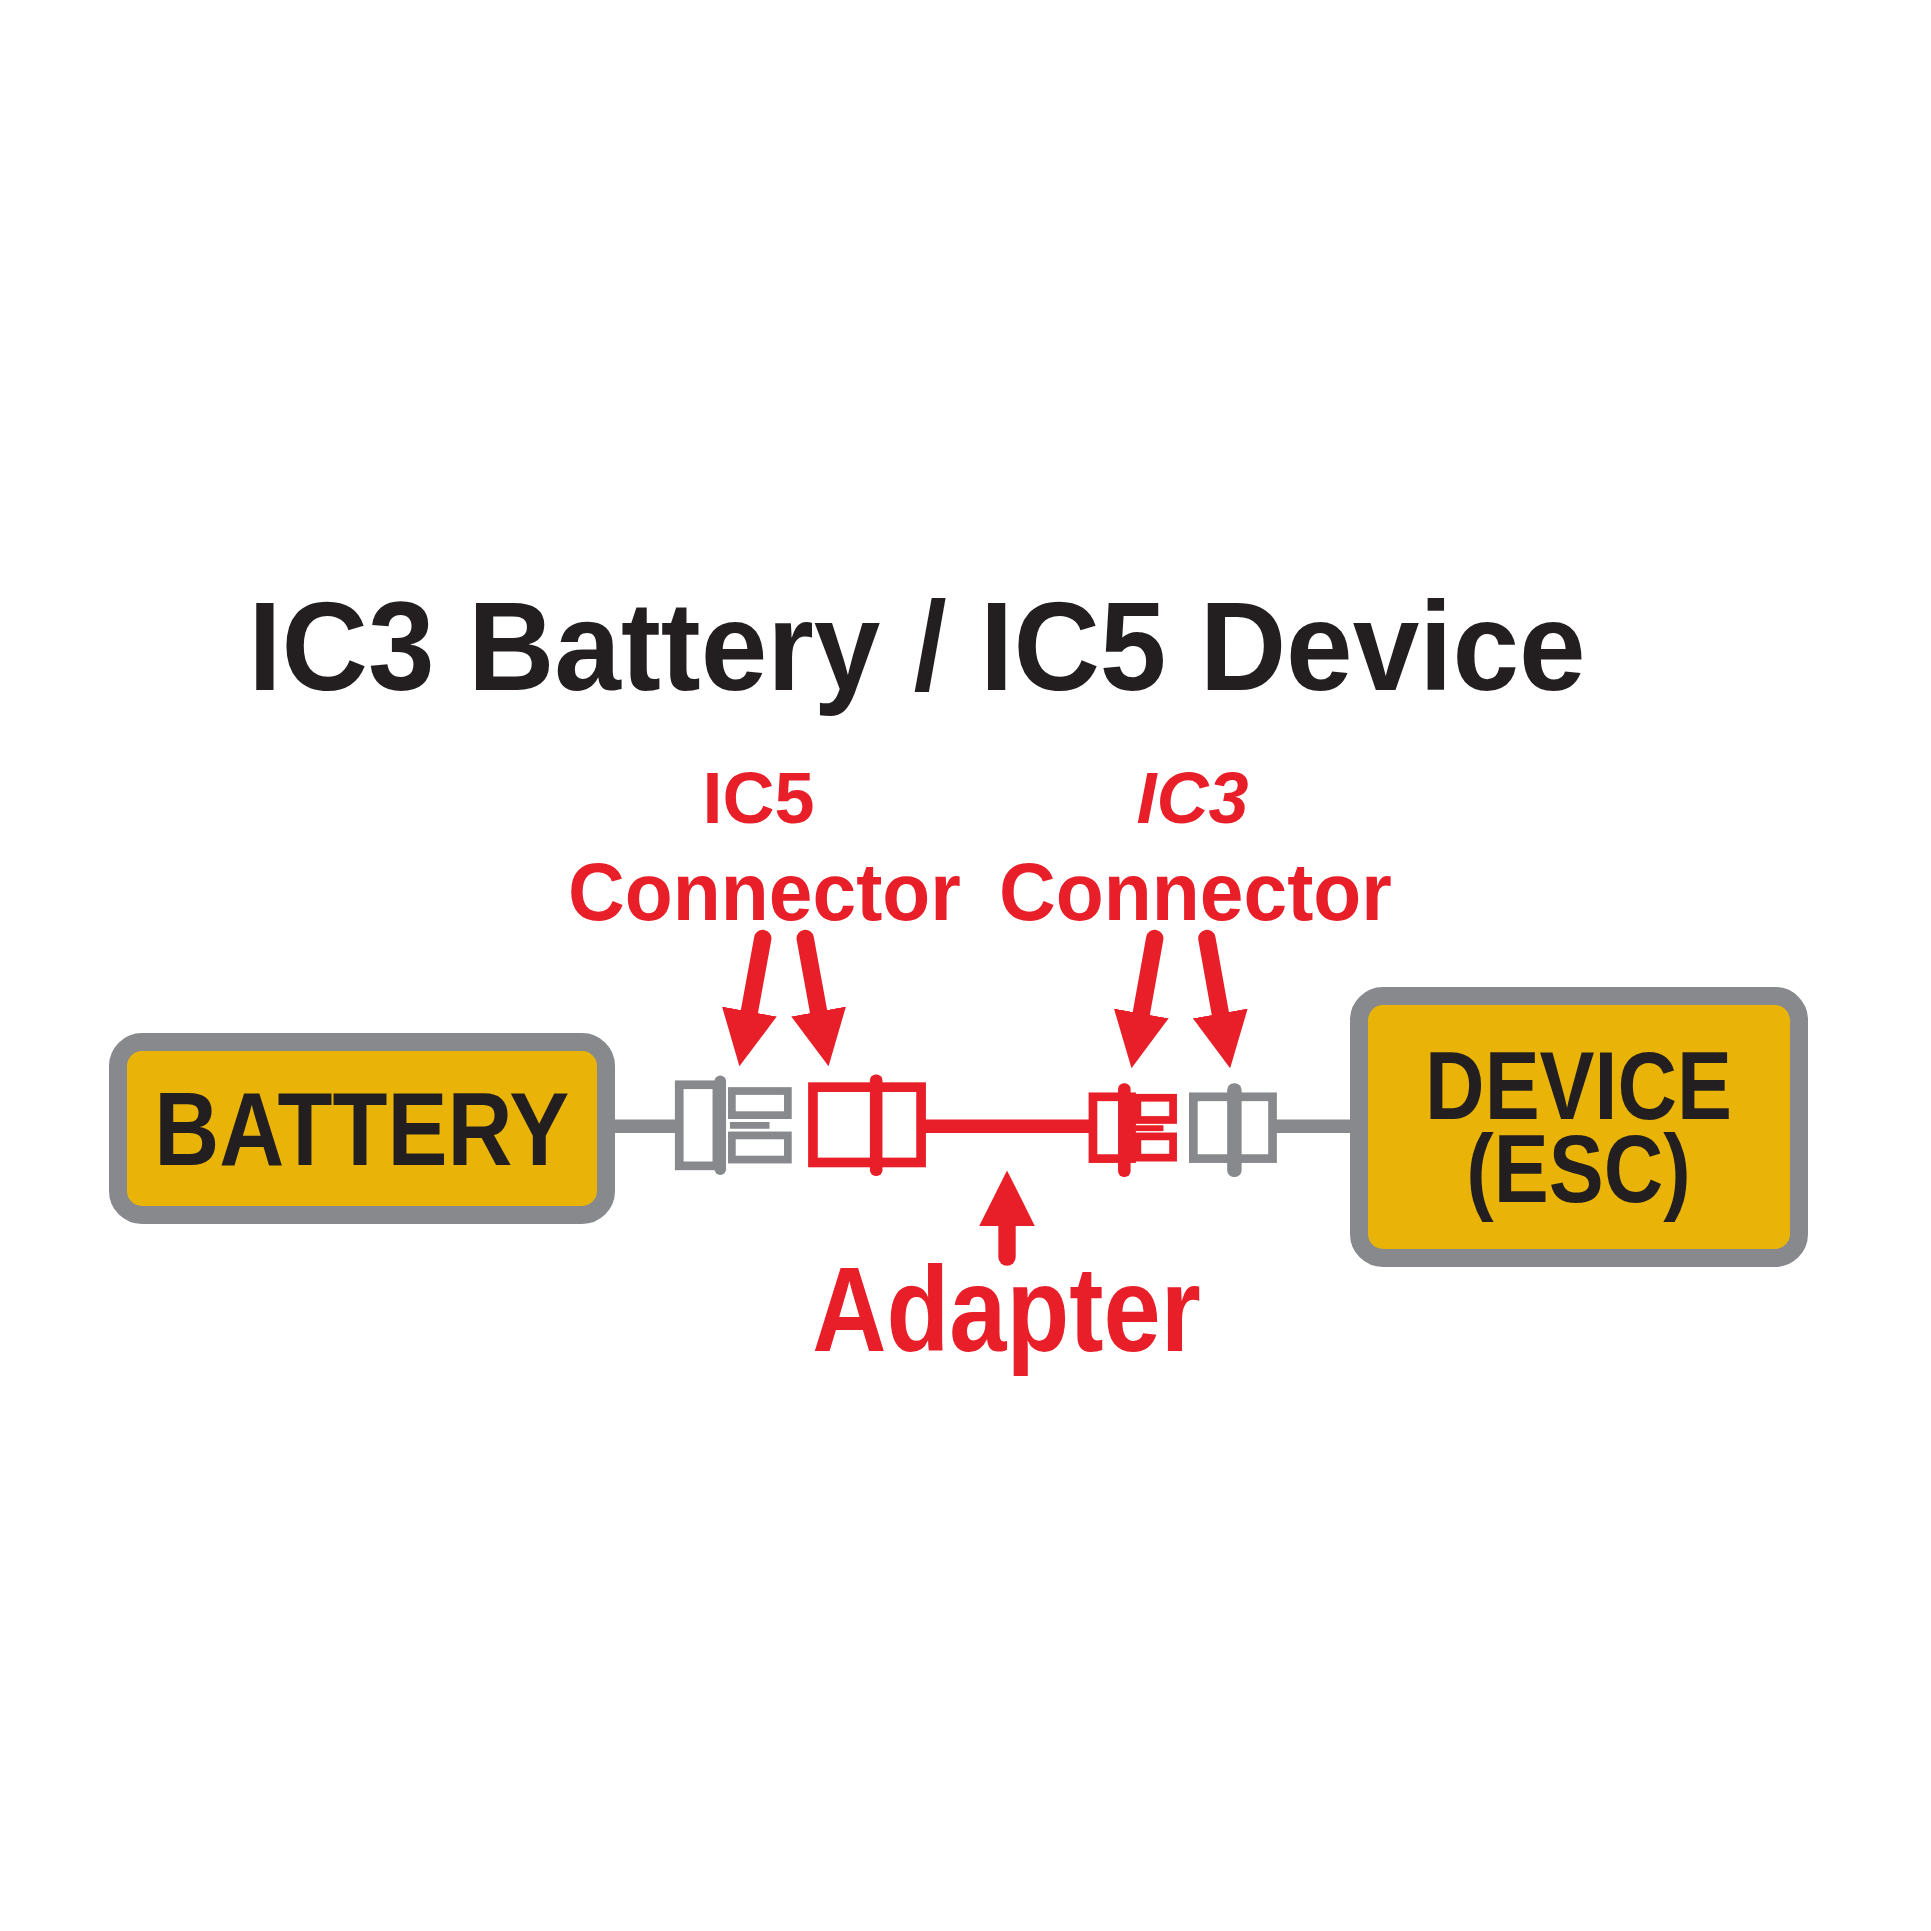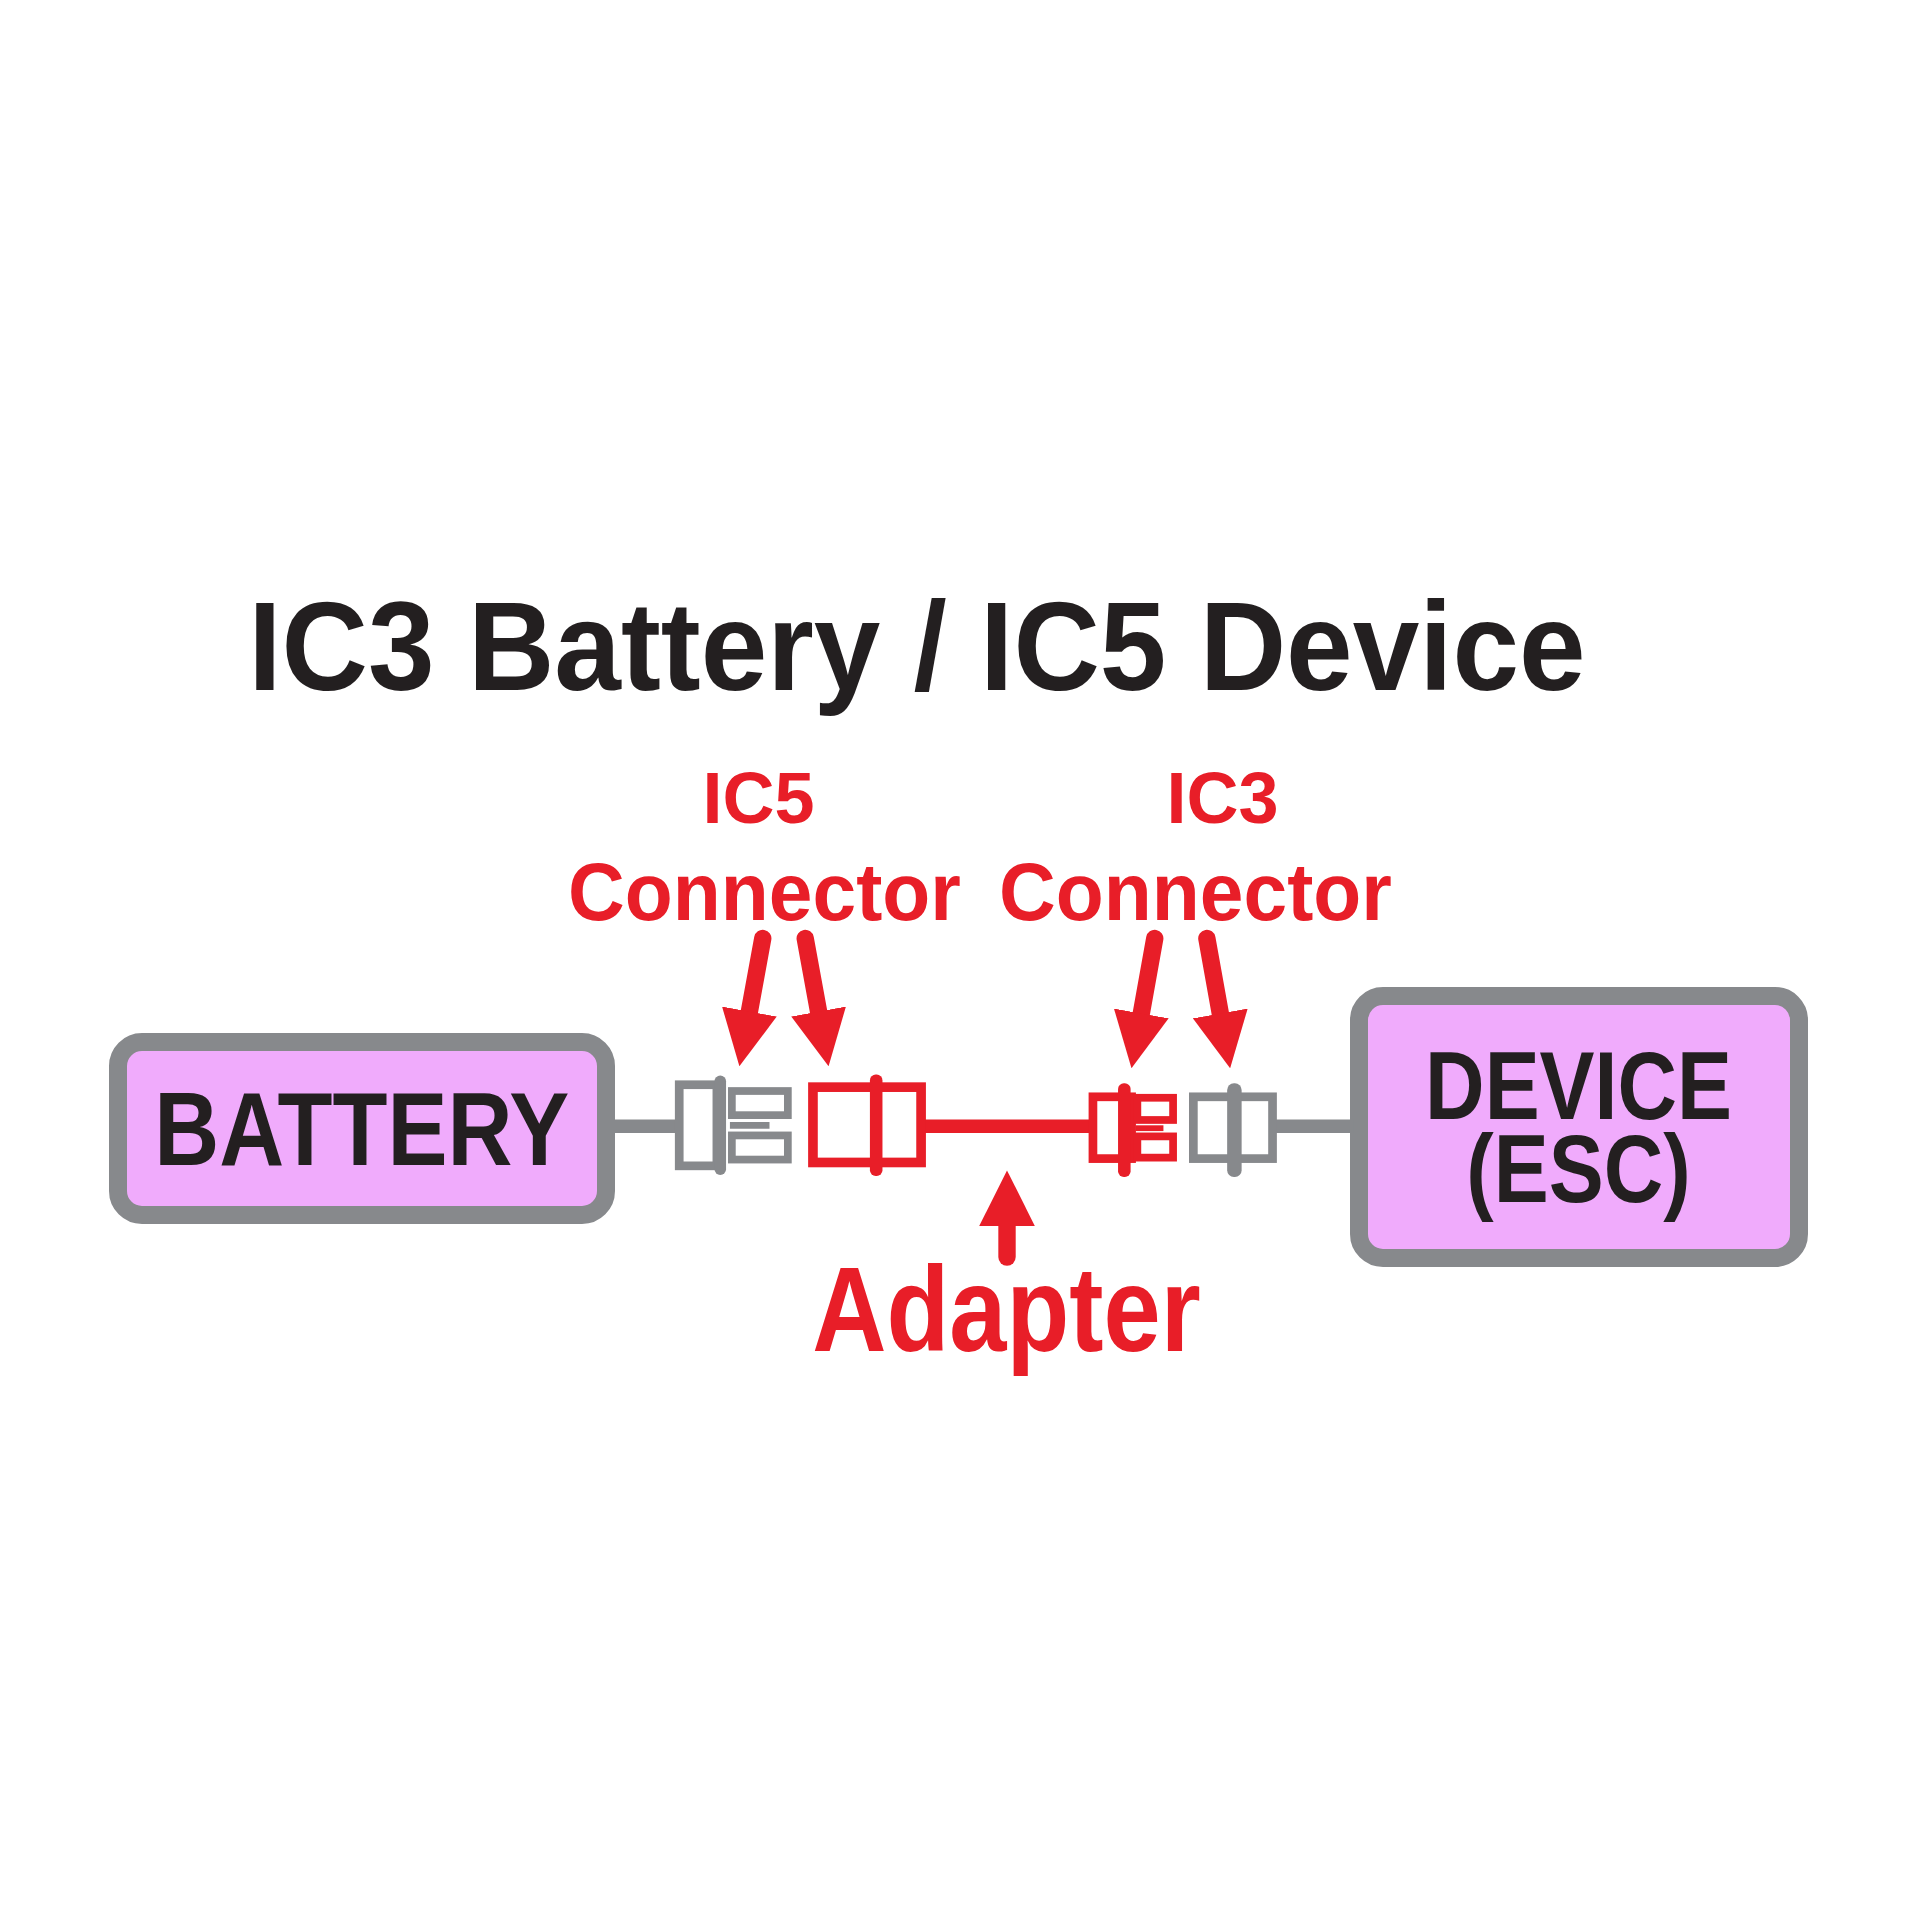--- a/index.html
+++ b/index.html
@@ -27,21 +27,21 @@
   .conn-sub{font-size:81px;line-height:1;width:483px;transform:scaleX(0.97);transform-origin:50% 50%;}
   .adapter-label{
     left:765px;top:1249px;width:483px;
     font-size:121px;line-height:1;
     transform:scaleX(0.85);transform-origin:50% 50%;
   }
 
   
   .node-box{
     box-sizing:border-box;
-    background:#f0abfc;
+    background:#eab308;
     border:18.3px solid #87898c;
     border-radius:33px;
     display:flex;align-items:center;justify-content:center;
     flex-direction:column;
     color:#231f20;font-weight:bold;
   }
   .battery-box{left:109px;top:1033px;width:506px;height:191px;}
   .battery-box .node-label{
     font-size:104px;line-height:1;
     transform:scaleX(0.865);transform-origin:50% 50%;
@@ -126,19 +126,19 @@
     </g>
 
     <g stroke="#e81e28" stroke-width="18" stroke-linecap="round">
       <line x1="1043" y1="1302" x2="1043" y2="1241" marker-end="url(#arrowhead)"></line>
     </g>
   </svg>
 
   <div class="abs ctext red conn-name" style="left:517px;top:762px;">IC5</div>
   <div class="abs ctext red conn-sub" style="left:523px;top:852px;">Connector</div>
 
-  <div class="abs ctext red conn-name" style="left:981px;top:762px;">IC3</div>
+  <div class="abs ctext red conn-name" style="left:951px;top:762px;font-style:italic;">IC3</div>
   <div class="abs ctext red conn-sub" style="left:954px;top:852px;">Connector</div>
 
   <div class="abs ctext red adapter-label">Adapter</div>
 
 </div>
 
 
 </body></html>

